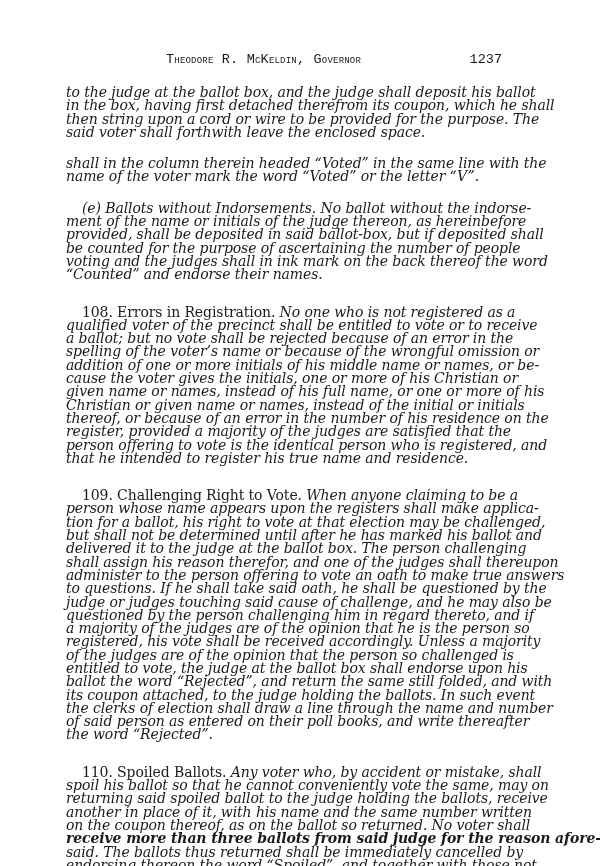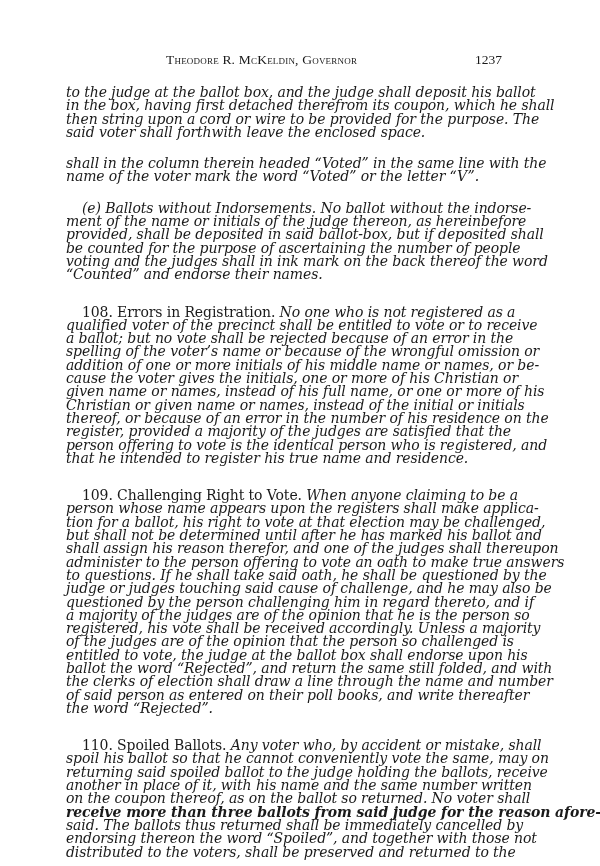--- a/index.html
+++ b/index.html
@@ -1,20 +1,20 @@
 <!DOCTYPE html>
 <html><head>
 <meta charset="utf-8">
 <style>
   html, body { margin:0; padding:0; background:#ffffff; }
   body { width:600px; height:866px; position:relative; overflow:hidden;
          font-family:"DejaVu Serif", "Liberation Serif", serif; color:#1a1a1a; }
   .page { position:absolute; left:0; top:0; width:600px; height:866px; }
   .header { position:absolute; top:52px; left:66px; width:436px; height:16px;
-            font-family:Liberation Serif, serif; font-size:13.5px;text-align:center; }
+            font-family:Liberation Mono, monospace; font-size:13.5px;text-align:center; }
   .header .title { position:absolute; left:100px; top:0; font-variant:small-caps; letter-spacing:0.2px; }
   .header .pnum { position:absolute; right:0; top:0; }
   .body { position:absolute; top:80px; left:66px; width:436px; }
   .para { font-size:14px; line-height:13.3px; font-style:italic;
           text-align:justify; margin:6px 0 8px 0; letter-spacing:-0.1px; }
   .para .line { display:block; text-align:justify; text-align-last:justify; white-space:nowrap; height:13.3px; }
   .para .line.last { text-align-last:left; }
   .para.indent .line.first { padding-left:16px; }
   .sec-head { font-style:normal; font-weight:normal; }
   .emph { font-weight:bold; }
@@ -69,30 +69,32 @@
       <span class="line">person offering to vote is the identical person who is registered, and</span>
       <span class="line last">that he intended to register his true name and residence.</span>
     </div>
     <div class="gap2"></div>
 
     <div class="para indent">
       <span class="line first"><span class="sec-head">109. Challenging Right to Vote.</span><span> When anyone claiming to be a</span></span>
       <span class="line">person whose name appears upon the registers shall make applica-</span>
       <span class="line">tion for a ballot, his right to vote at that election may be challenged,</span>
       <span class="line">but shall not be determined until after he has marked his ballot and</span>
+      <span class="line">delivered it to the judge at the ballot box. The person challenging</span>
       <span class="line">shall assign his reason therefor, and one of the judges shall thereupon</span>
       <span class="line">administer to the person offering to vote an oath to make true answers</span>
       <span class="line">to questions. If he shall take said oath, he shall be questioned by the</span>
       <span class="line">judge or judges touching said cause of challenge, and he may also be</span>
       <span class="line">questioned by the person challenging him in regard thereto, and if</span>
       <span class="line">a majority of the judges are of the opinion that he is the person so</span>
       <span class="line">registered, his vote shall be received accordingly. Unless a majority</span>
       <span class="line">of the judges are of the opinion that the person so challenged is</span>
       <span class="line">entitled to vote, the judge at the ballot box shall endorse upon his</span>
       <span class="line">ballot the word “Rejected”, and return the same still folded, and with</span>
+      <span class="line">its coupon attached, to the judge holding the ballots. In such event</span>
       <span class="line">the clerks of election shall draw a line through the name and number</span>
       <span class="line">of said person as entered on their poll books, and write thereafter</span>
       <span class="line last">the word “Rejected”.</span>
     </div>
     <div class="gap2"></div>
 
     <div class="para indent">
       <span class="line first"><span class="sec-head">110. Spoiled Ballots.</span><span> Any voter who, by accident or mistake, shall</span></span>
       <span class="line">spoil his ballot so that he cannot conveniently vote the same, may on</span>
       <span class="line">returning said spoiled ballot to the judge holding the ballots, receive</span>

